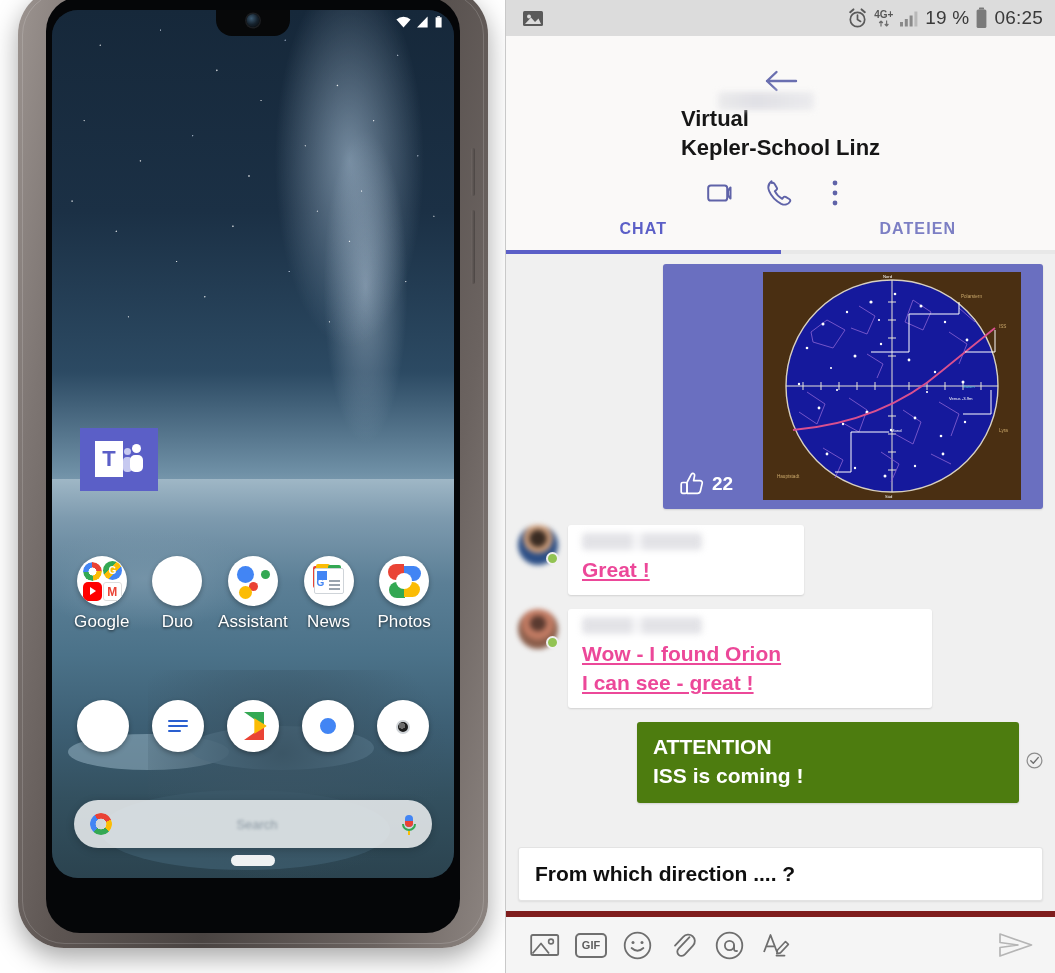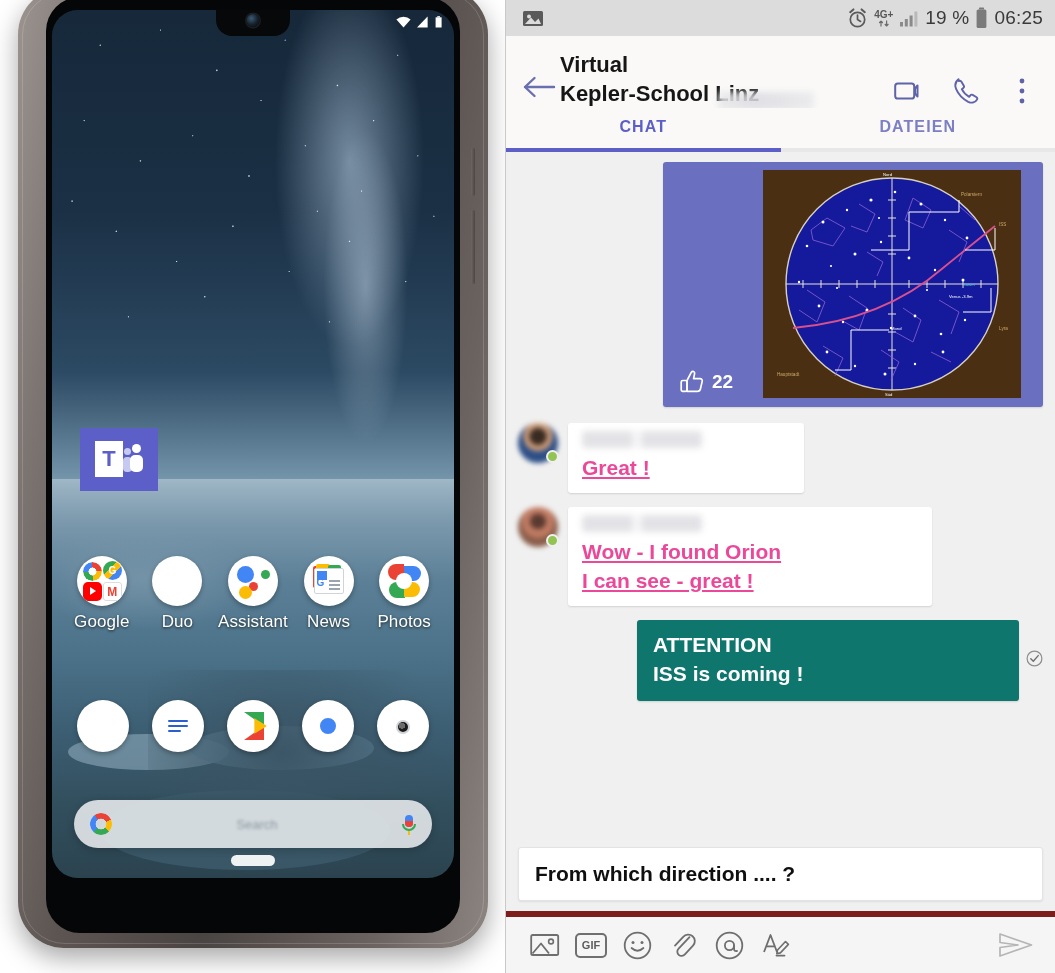--- a/index.html
+++ b/index.html
@@ -225,21 +225,21 @@
     padding:0 12px 0 16px; flex:0 0 auto; }
   .statusbar .left { display:flex; align-items:center; gap:8px; }
   .statusbar .right { margin-left:auto; display:flex; align-items:center; gap:6px; }
   .statusbar .pct { font-size:19px; color:#3a3a3a; letter-spacing:.2px; }
   .statusbar .clock { font-size:19px; color:#3a3a3a; letter-spacing:.2px; }
   .statusbar svg { display:block; }
   .net-label { font: bold 10px "Liberation Sans", sans-serif; color:#585858; line-height:1;
     display:flex; flex-direction:column; align-items:center; }
 
   .header { background:#faf9f8; flex:0 0 auto; position:relative; }
-  .header-top { display:flex; align-items:flex-end; padding:12px 12px 0 12px; }
+  .header-top { display:flex; align-items:center; padding:12px 12px 0 12px;flex-direction:column; }
   .back-btn { width:42px; height:42px; display:flex; align-items:center; justify-content:center; flex:0 0 auto;
     margin-top:12px; }
   .title-block { flex:1; min-width:0; padding-top:2px; }
   .title-block .t { font: bold 22px "Liberation Sans", sans-serif; color:#161616; line-height:1.32; }
   .hdr-actions { display:flex; align-items:center; gap:22px; flex:0 0 auto; margin-top:14px; padding-right:4px; }
   .hdr-actions .ib { width:34px; height:34px; display:flex; align-items:center; justify-content:center; }
   .ghost-name { position:absolute; left:212px; top:56px; width:96px; height:18px;
     background: linear-gradient(90deg,#e8e8ea,#dcdce2 40%,#e9e9ec); filter: blur(3.2px); opacity:.85; border-radius:3px; }
 
   .tabs { display:flex; background:#faf9f8; position:relative; }
@@ -264,21 +264,21 @@
   .bubble .sender { height:17px; width:120px; border-radius:3px; filter: blur(3px); opacity:.8;
     background: linear-gradient(90deg,#dcdce1 0 42%,#f2f2f4 42% 50%,#dcdce1 50% 100%); margin-bottom:6px; }
   .bubble .text { font: bold 21px "Liberation Sans", sans-serif; color:#ec4899; line-height:1.38; white-space:pre-line;text-decoration:underline; }
 
   .img-bubble { background:#6a6fc0; border-radius:3px; width:380px; padding:0; position:relative; overflow:hidden;
     box-shadow:0 1px 2px rgba(0,0,0,.13); }
   .img-bubble .sky-img { position:absolute; right:22px; top:8px; width:258px; height:228px; background:#4a2f12; }
   .reaction { position:absolute; left:16px; bottom:12px; display:flex; align-items:center; gap:7px; }
   .reaction .cnt { font: bold 19px "Liberation Sans", sans-serif; color:#ffffff; }
 
-  .out-bubble { background:#0f766e; border-radius:3px; padding:10px 16px 12px 16px; max-width:390px;
+  .out-bubble { background:#4d7c0f; border-radius:3px; padding:10px 16px 12px 16px; max-width:390px;
     box-shadow:0 1px 2px rgba(0,0,0,.13); }
   .out-bubble .text { font: bold 21px "Liberation Sans", sans-serif; color:#ffffff; line-height:1.4; white-space:pre-line; }
   .sent-check { margin-left:7px; flex:0 0 auto; }
 
   .compose-wrap { padding:0 12px 10px 12px; background:#f0f0f0; flex:0 0 auto; }
   .compose { background:#fff; border:1px solid #e3e3e3; border-radius:3px; padding:14px 16px;
     box-shadow:0 1px 2px rgba(0,0,0,.08); }
   .compose .val { font: bold 21px "Liberation Sans", sans-serif; color:#0f0f0f; }
 
   .toolbar { height:62px; background:#f5f5f5; border-top:6px solid #7f1d1d; display:flex; align-items:center;

